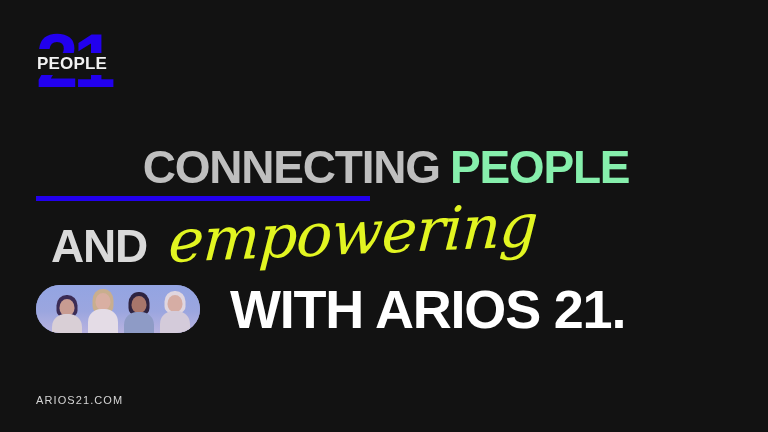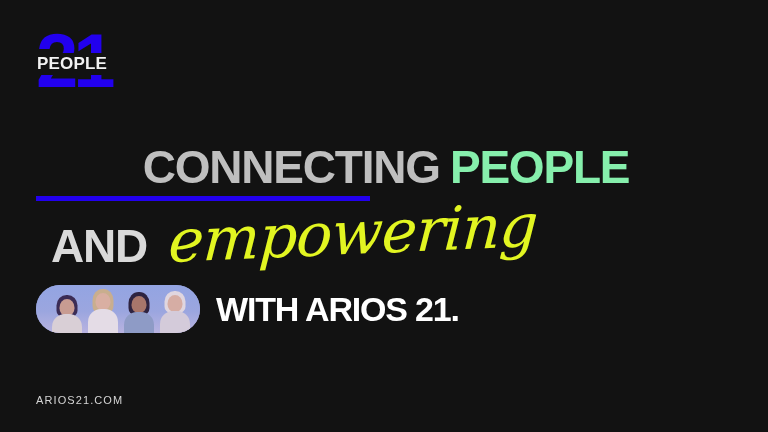--- a/index.html
+++ b/index.html
@@ -149,24 +149,24 @@
   #fig3 .fig-hair { top:1px;  height:23px; background:#2E2340; }
   #fig3 .fig-head { top:5px;  background:#A8766B; }
   #fig3 .fig-body { top:21px; height:21px; background:#8E9BC6; }
 
   #fig4 { left:122px; height:43px; }
   #fig4 .fig-hair { top:1px;  height:22px; background:#E0D6DF; }
   #fig4 .fig-head { top:5px;  background:#D6ADA4; }
   #fig4 .fig-body { top:21px; height:22px; background:#D4CBDA; }
 
   #word-with {
-    margin-left:16px;
-    font-family:"Liberation Sans", sans-serif;
-    font-weight:bold;
-    font-size:34px;
+    margin-left:30px;
+    font-family:"Liberation Sans", sans-serif;
+    font-weight:bold;
+    font-size:54px;
     line-height:50px;
     letter-spacing:-1.2px;
     color:#FFFFFF;
     white-space:nowrap;
     position:relative;
     z-index:2;
   }
 
   
   #footer {

